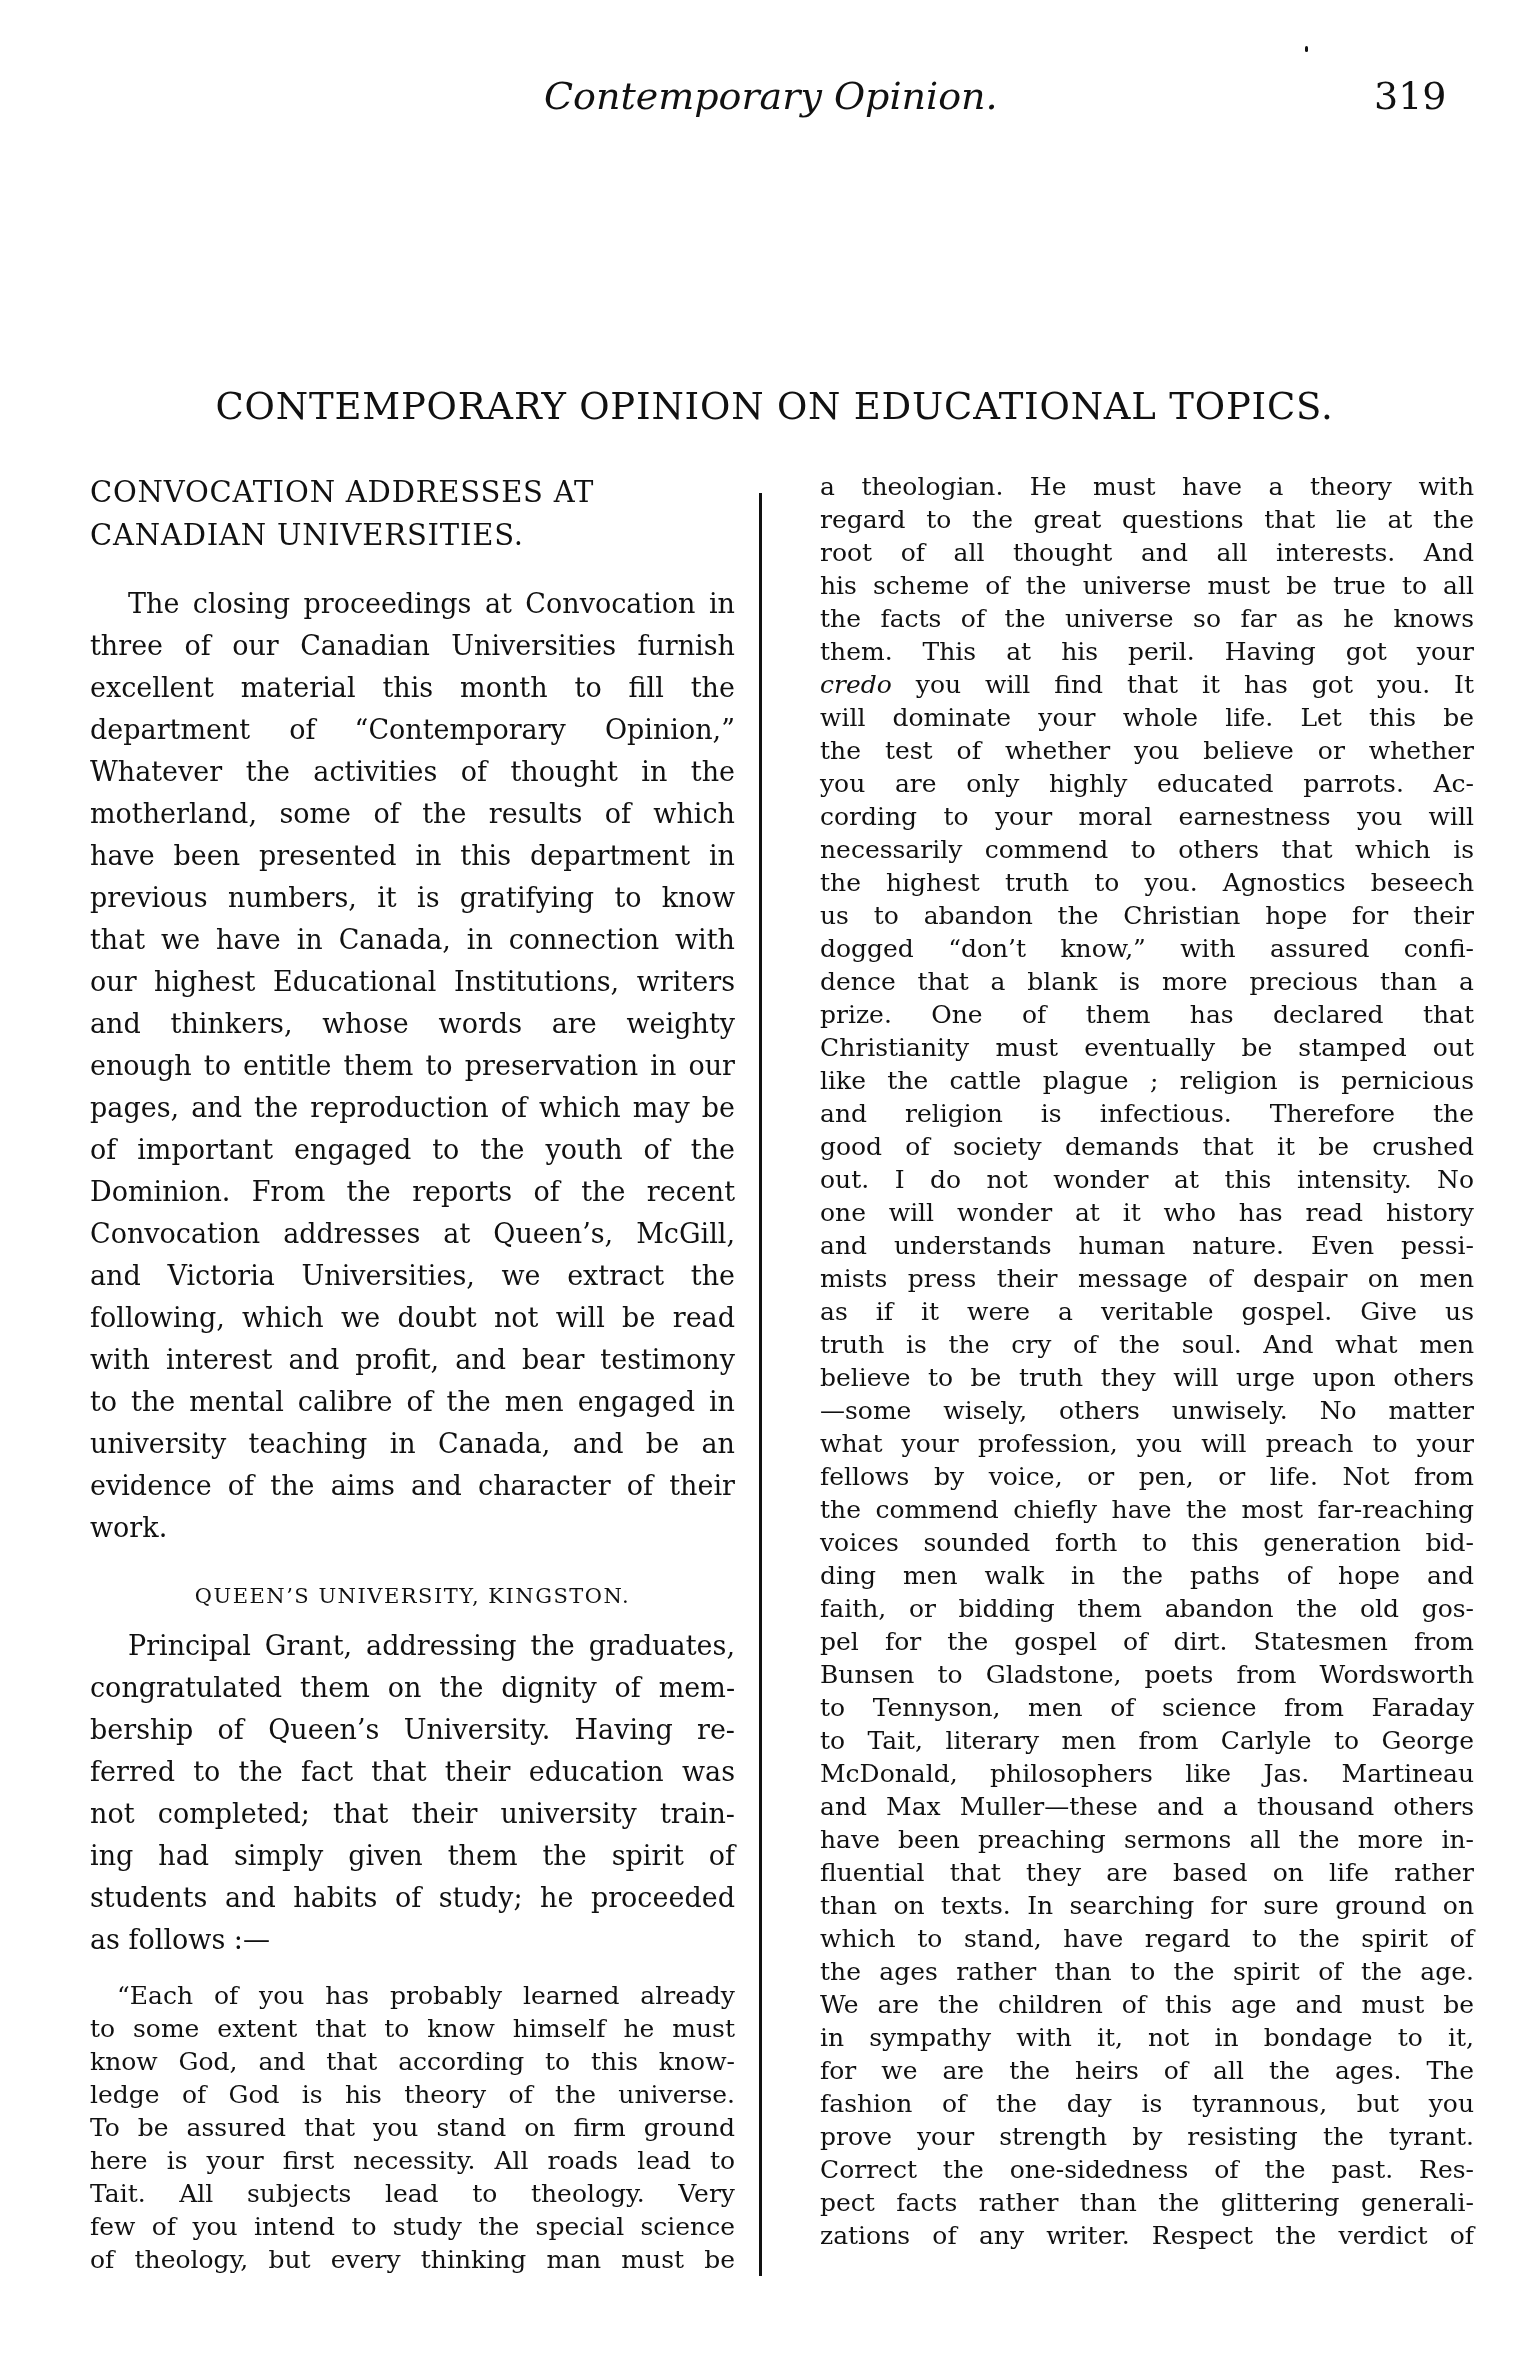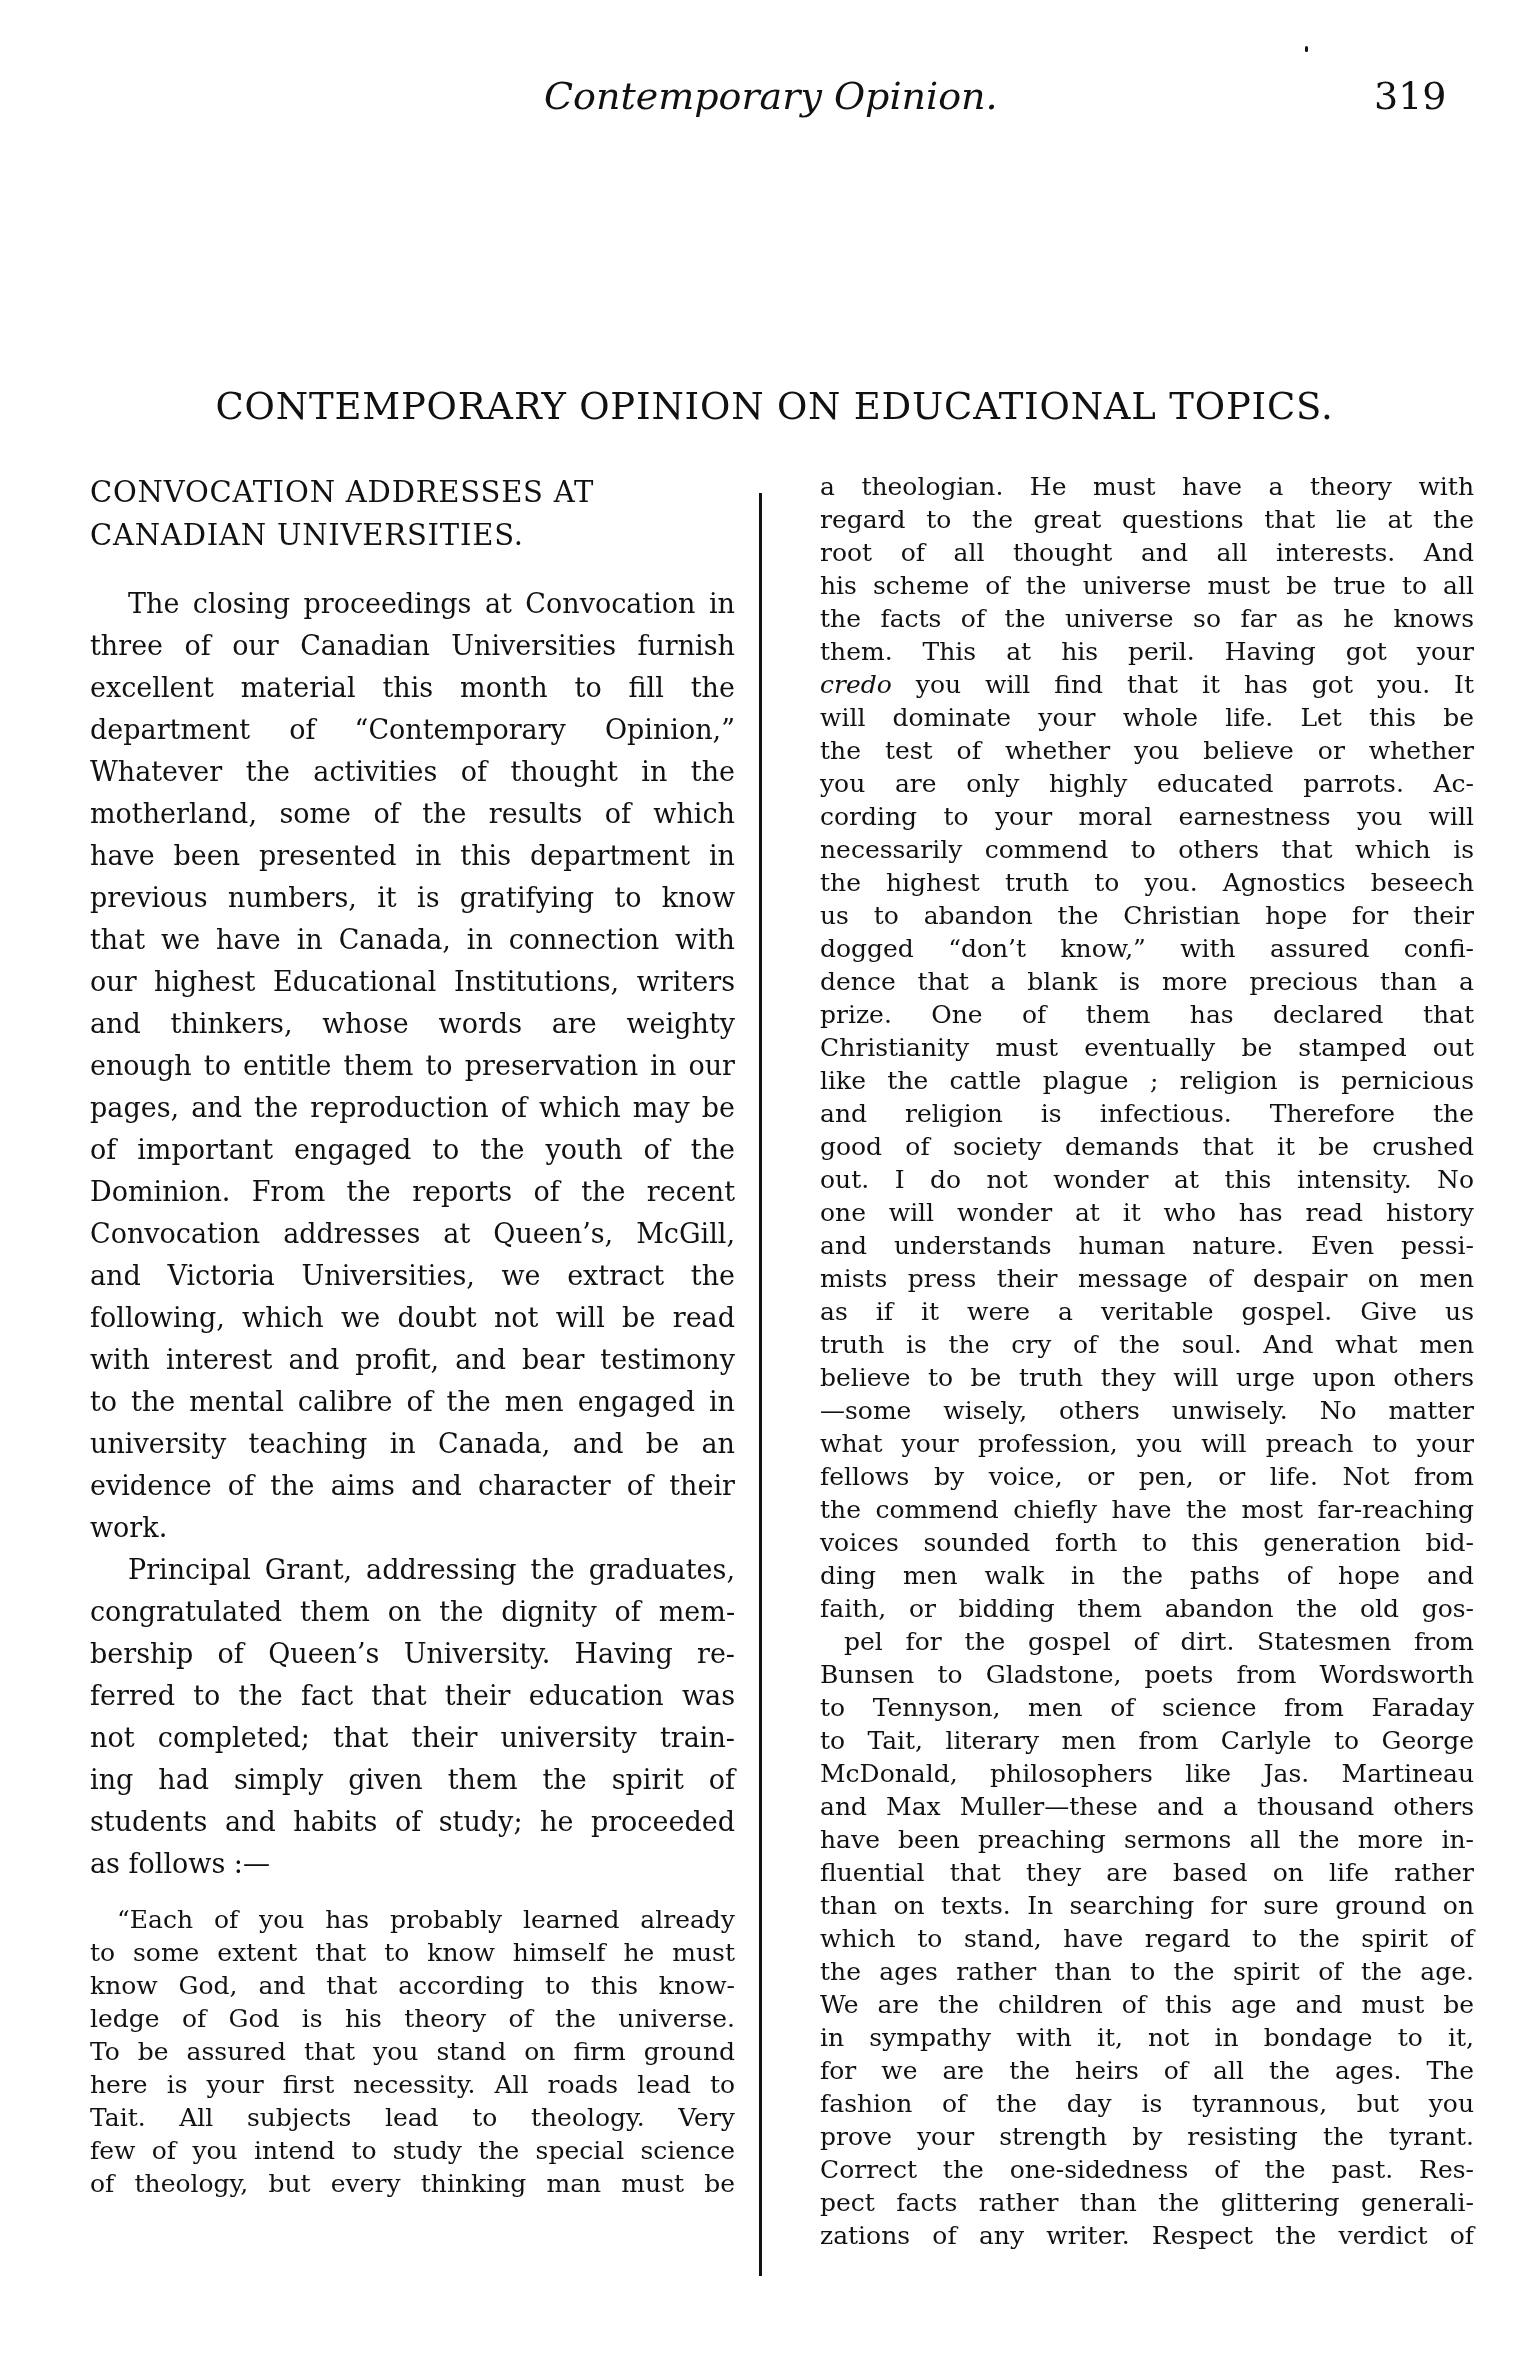--- a/index.html
+++ b/index.html
@@ -171,20 +171,21 @@
       <span class="line" style="font-size: 27px;">Dominion. From the reports of the recent</span>
       <span class="line" style="font-size: 27px;">Convocation addresses at Queen’s, McGill,</span>
       <span class="line" style="font-size: 27px;">and Victoria Universities, we extract the</span>
       <span class="line" style="font-size: 27px;">following, which we doubt not will be read</span>
       <span class="line" style="font-size: 27px;">with interest and profit, and bear testimony</span>
       <span class="line" style="font-size: 27px;">to the mental calibre of the men engaged in</span>
       <span class="line" style="font-size: 27px;">university teaching in Canada, and be an</span>
       <span class="line" style="font-size: 27px;">evidence of the aims and character of their</span>
       <span class="line last" style="font-size: 27px;">work.</span>
     </div>
+  <div class="subsection-head">QUEEN’S UNIVERSITY, KINGSTON.</div>
   <div class="para wide" id="grant-para">
       <span class="line indent" style="font-size: 27px;">Principal Grant, addressing the graduates,</span>
       <span class="line" style="font-size: 27px;">congratulated them on the dignity of mem-</span>
       <span class="line" style="font-size: 27px;">bership of Queen’s University. Having re-</span>
       <span class="line" style="font-size: 27px;">ferred to the fact that their education was</span>
       <span class="line" style="font-size: 27px;">not completed; that their university train-</span>
       <span class="line" style="font-size: 27px;">ing had simply given them the spirit of</span>
       <span class="line" style="font-size: 27px;">students and habits of study; he proceeded</span>
       <span class="line last" style="font-size: 27px;">as follows :—</span>
     </div>
@@ -231,21 +232,21 @@
     <span class="line" style="font-size: 25px;"><span>as if it were a veritable gospel. Give us</span></span>
     <span class="line" style="font-size: 25px;"><span>truth is the cry of the soul. And what men</span></span>
     <span class="line" style="font-size: 25px;"><span>believe to be truth they will urge upon others</span></span>
     <span class="line" style="font-size: 25px;"><span>—some wisely, others unwisely. No matter</span></span>
     <span class="line" style="font-size: 25px;"><span>what your profession, you will preach to your</span></span>
     <span class="line" style="font-size: 25px;"><span>fellows by voice, or pen, or life. Not from</span></span>
     <span class="line" style="font-size: 25px;"><span>the commend chiefly have the most far-reaching</span></span>
     <span class="line" style="font-size: 25px;"><span>voices sounded forth to this generation bid-</span></span>
     <span class="line" style="font-size: 25px;"><span>ding men walk in the paths of hope and</span></span>
     <span class="line" style="font-size: 25px;"><span>faith, or bidding them abandon the old gos-</span></span>
-    <span class="line" style="font-size: 25px; margin-left: 24px;"><span>pel for the gospel of dirt. Statesmen from</span></span>
+    <span class="line" style="font-size: 25px;"><span>pel for the gospel of dirt. Statesmen from</span></span>
     <span class="line" style="font-size: 25px;"><span>Bunsen to Gladstone, poets from Wordsworth</span></span>
     <span class="line" style="font-size: 25px;"><span>to Tennyson, men of science from Faraday</span></span>
     <span class="line" style="font-size: 25px;"><span>to Tait, literary men from Carlyle to George</span></span>
     <span class="line" style="font-size: 25px;"><span>McDonald, philosophers like Jas. Martineau</span></span>
     <span class="line" style="font-size: 25px;"><span>and Max Muller—these and a thousand others</span></span>
     <span class="line" style="font-size: 25px;"><span>have been preaching sermons all the more in-</span></span>
     <span class="line" style="font-size: 25px;"><span>fluential that they are based on life rather</span></span>
     <span class="line" style="font-size: 25px;"><span>than on texts. In searching for sure ground on</span></span>
     <span class="line" style="font-size: 25px;"><span>which to stand, have regard to the spirit of</span></span>
     <span class="line" style="font-size: 25px;"><span>the ages rather than to the spirit of the age.</span></span>

